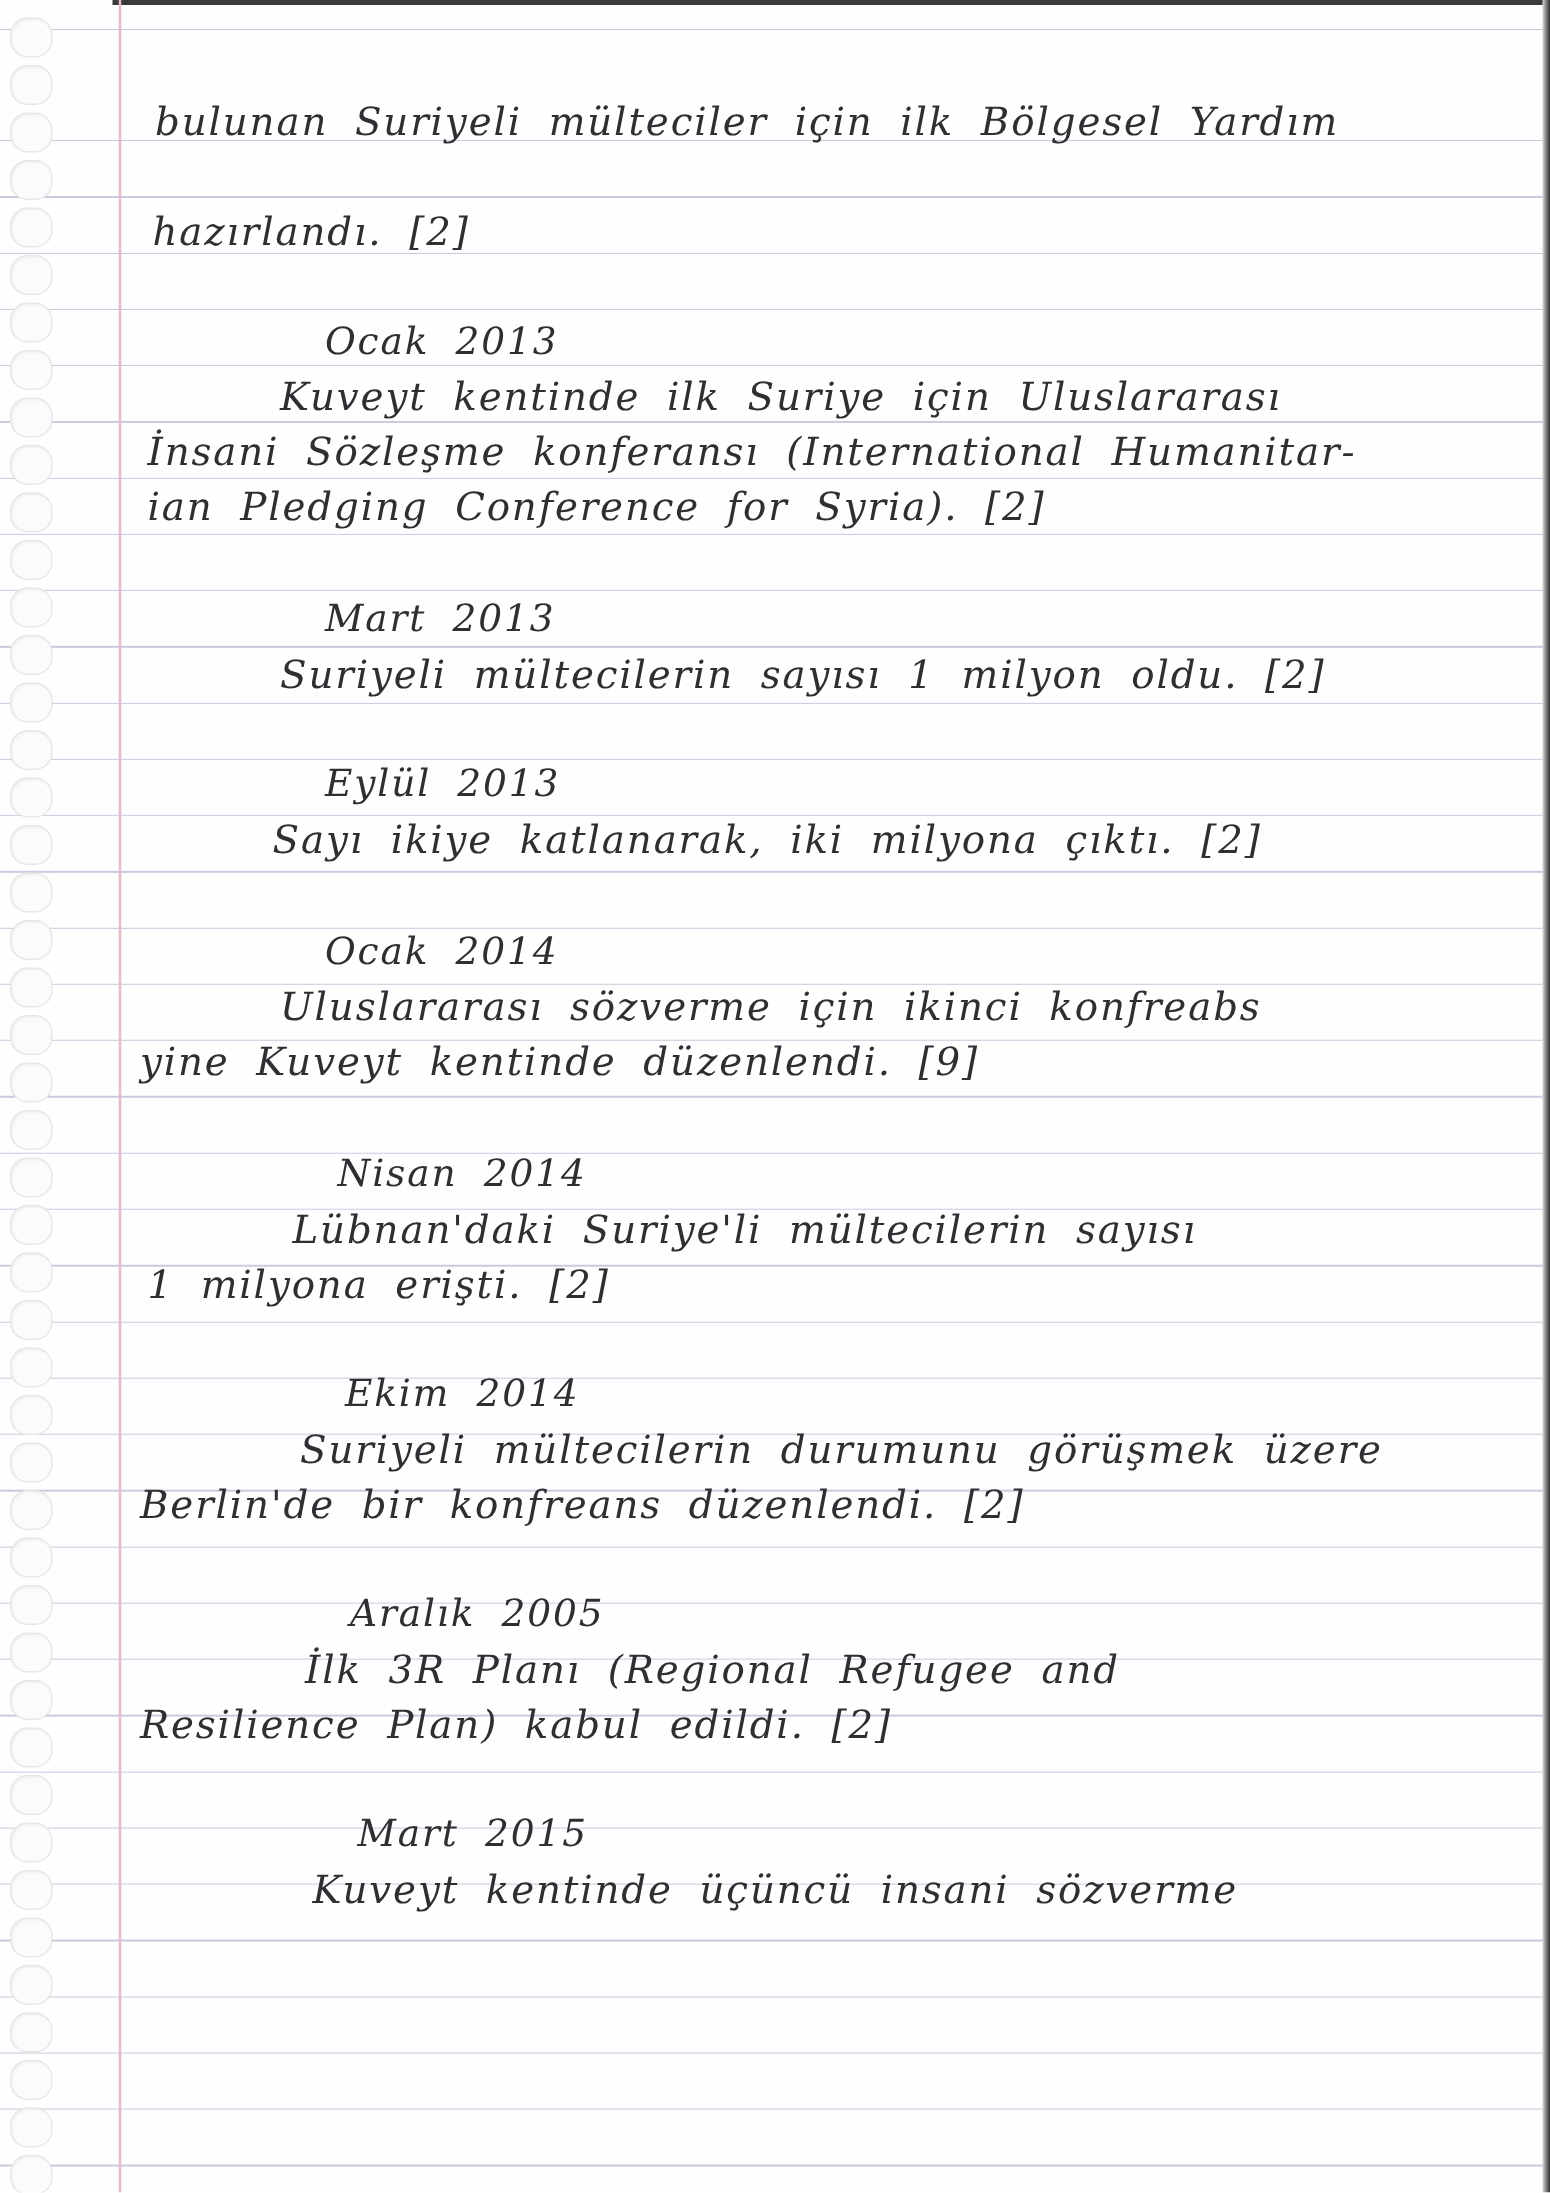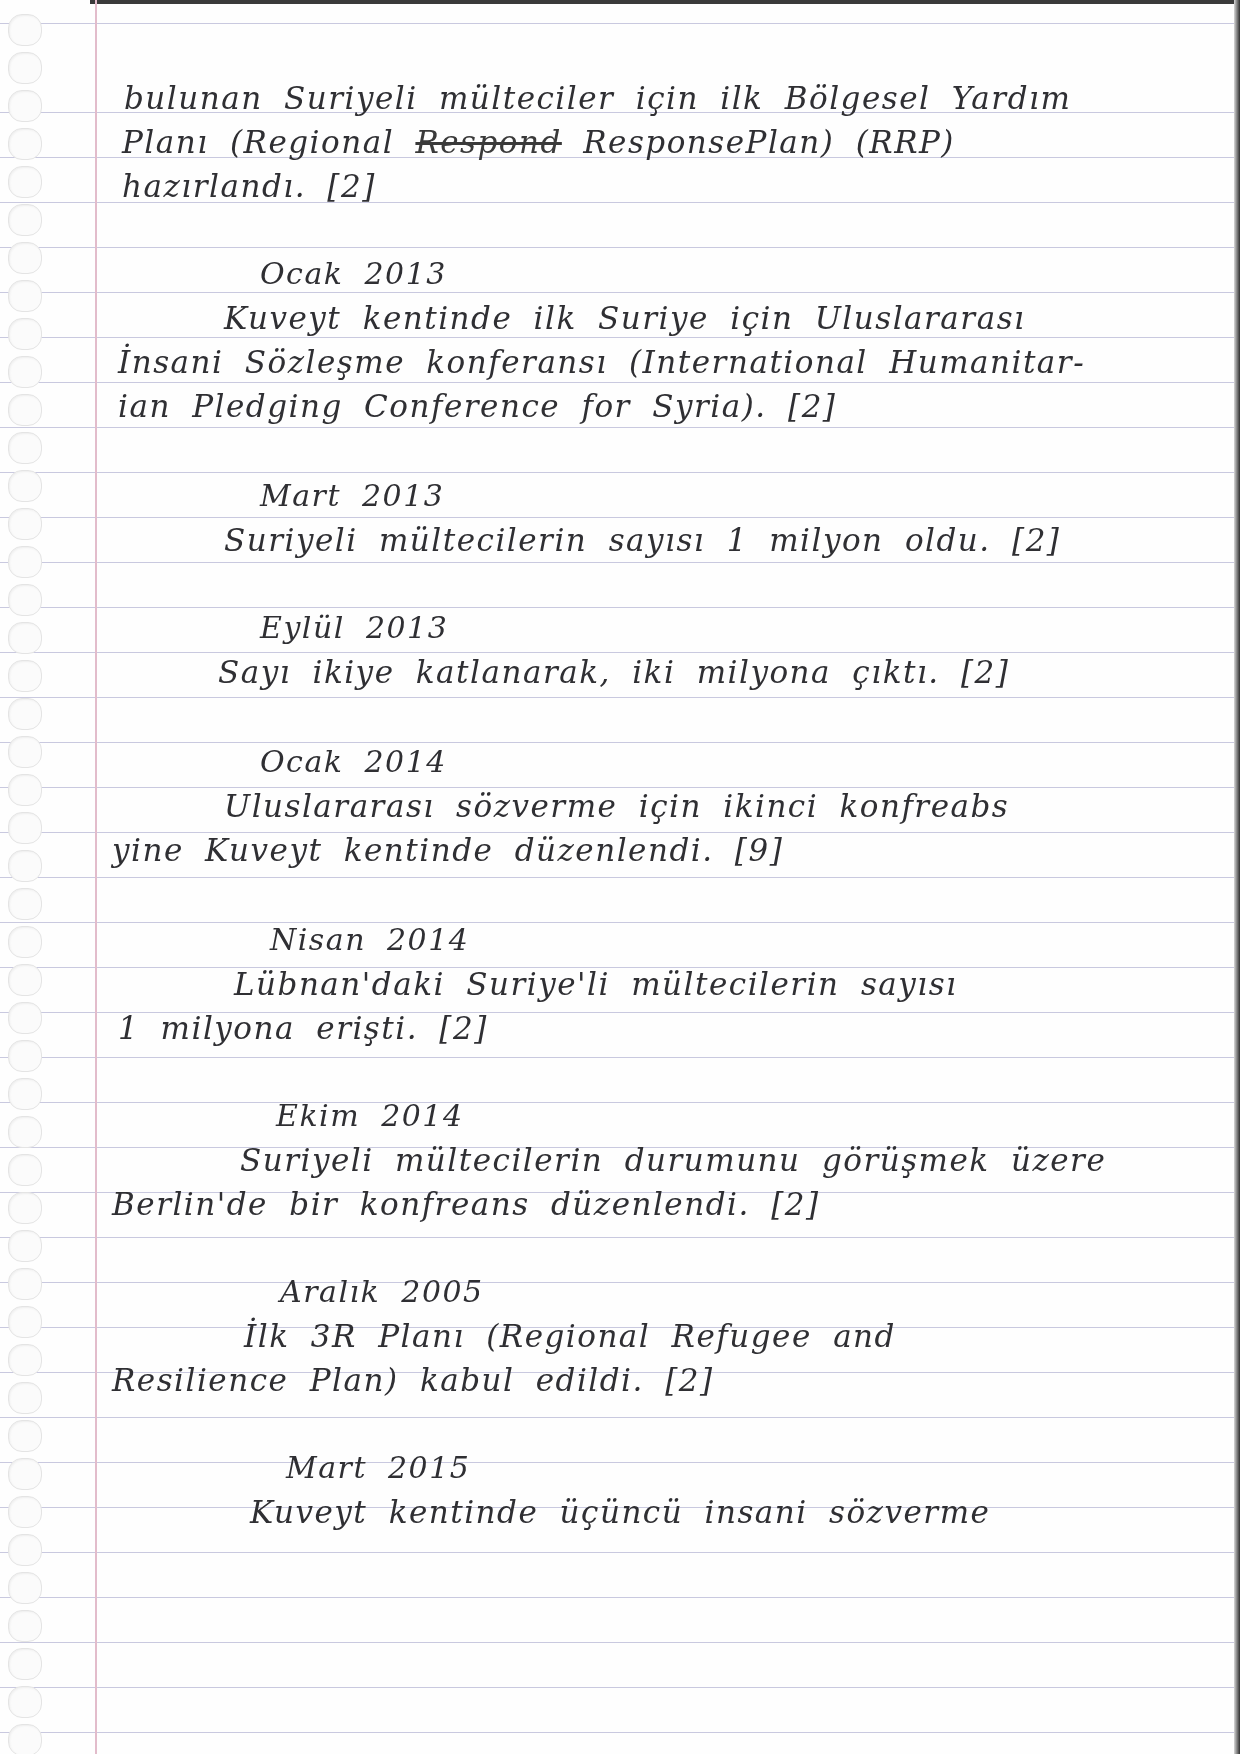--- a/index.html
+++ b/index.html
@@ -140,25 +140,20 @@
     <div class="hole" style="top:1572px"></div>
     <div class="hole" style="top:1610px"></div>
     <div class="hole" style="top:1648px"></div>
     <div class="hole" style="top:1686px"></div>
     <div class="hole" style="top:1724px"></div>
   </div>
 
   <div class="content">
 
     <div class="line" style="left:124px; top:80px;">bulunan Suriyeli mülteciler için ilk Bölgesel Yardım</div>
-    <div class="line" style="left:122px; top:124px;">
-      <span>Planı (Regional</span>
-      <span class="strike">Respond</span>
-      <span>ResponsePlan) (RRP)</span>
-    </div>
     <div class="line" style="left:122px; top:168px;">hazırlandı. [2]</div>
 
     <div class="line date" style="left:224px; top:256px;">Ocak 2013</div>
     <div class="line" style="left:224px; top:300px;">Kuveyt kentinde ilk Suriye için Uluslararası</div>
     <div class="line" style="left:118px; top:344px;">İnsani Sözleşme konferansı (International Humanitar-</div>
     <div class="line" style="left:118px; top:388px;">ian Pledging Conference for Syria). [2]</div>
 
     <div class="line date" style="left:224px; top:478px;">Mart 2013</div>
     <div class="line" style="left:224px; top:522px;">Suriyeli mültecilerin sayısı 1 milyon oldu. [2]</div>
 

